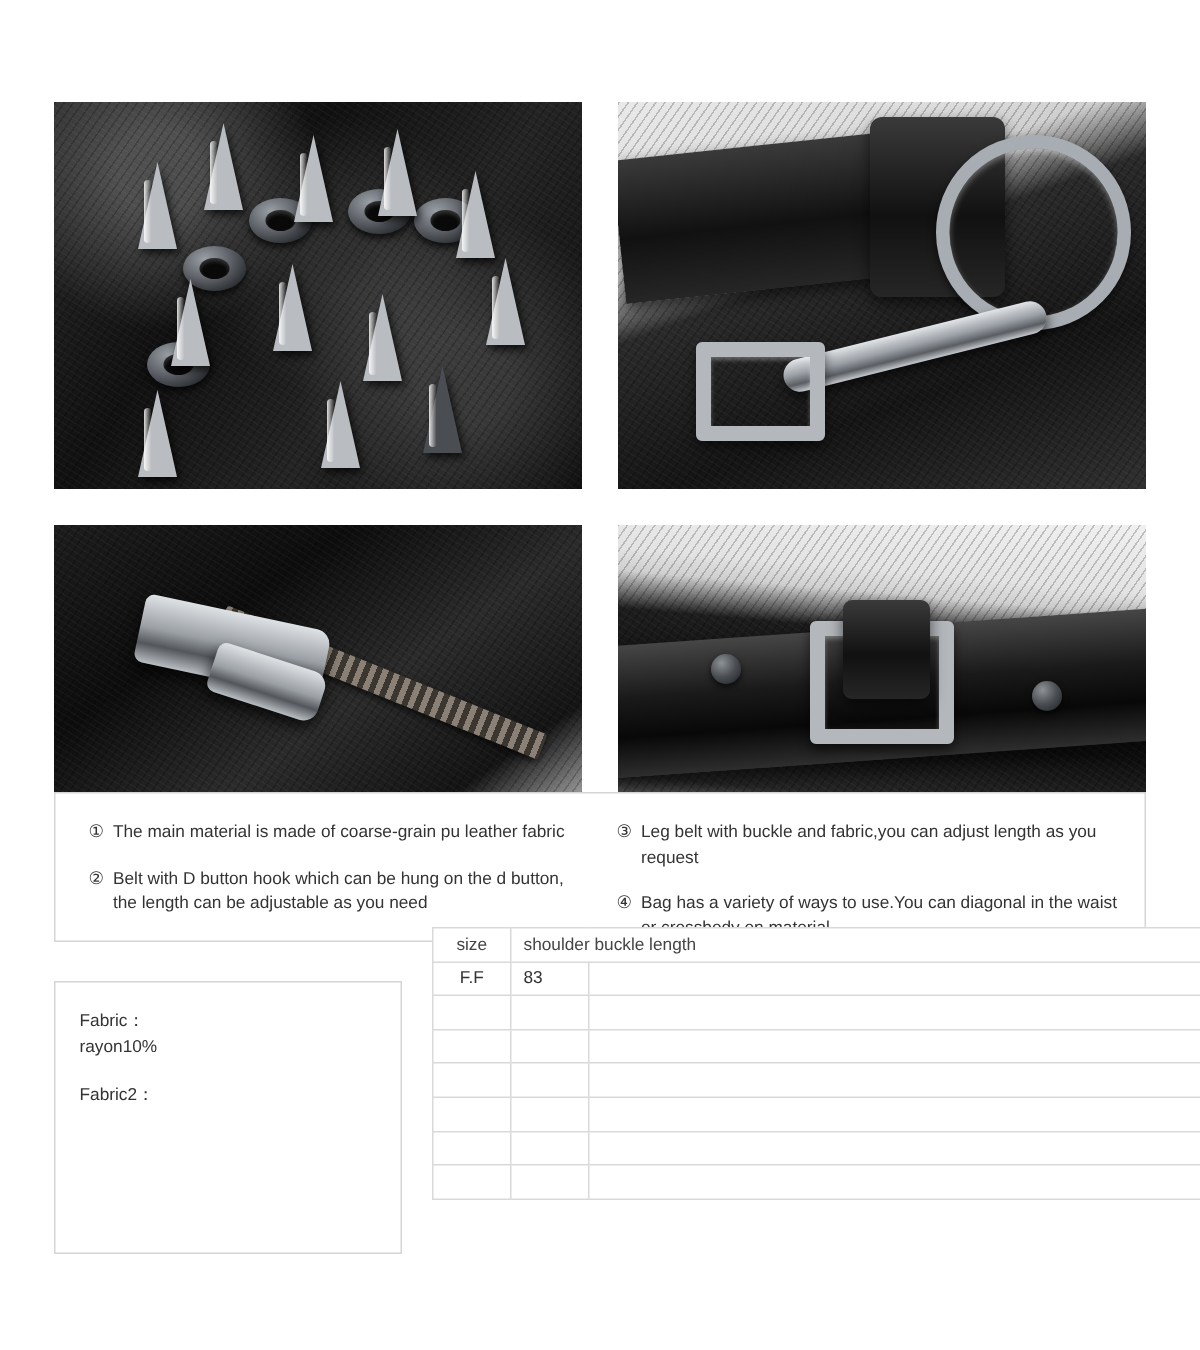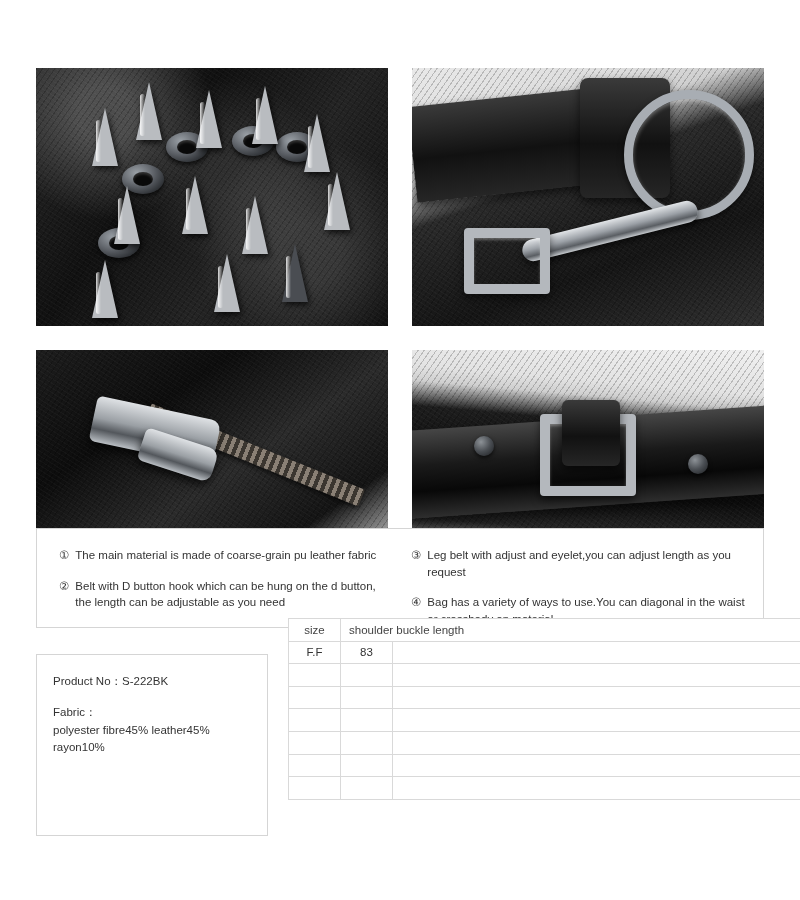--- a/index.html
+++ b/index.html
@@ -210,21 +210,21 @@
     background: #fff;
   }
   .size-table th, .size-table td {
     border: 1px solid #d9d9d9;
     height: 22.6px;
     padding: 0 8px;
     font-weight: normal;
     text-align: left;
   }
   .size-table .c-size { width: 52px; text-align: center; }
-  .size-table .c-val { width: 52px; text-align: center; }
+  .size-table .c-val { width: 52px; text-align: left; }
   .size-table .unit-cell { text-align: right; padding-right: 10px; }
   .size-table thead th { color: #444; }
 </style>
 </head>
 <body>
 
 <div class="page">
 
   <div class="photo-grid">
 
@@ -291,39 +291,36 @@
         <span class="txt">The main material is made of coarse-grain pu leather fabric</span>
       </div>
       <div class="feat">
         <span class="num">②</span>
         <span class="txt">Belt with D button hook which can be hung on the d button, the length can be adjustable as you need</span>
       </div>
     </div>
     <div class="features-col col-right">
       <div class="feat">
         <span class="num">③</span>
-        <span class="txt">Leg belt with adjust and eyelet,you can adjust length as you request</span>
+        <span class="txt">Leg belt with buckle and fabric,you can adjust length as you request</span>
       </div>
       <div class="feat">
         <span class="num">④</span>
         <span class="txt">Bag has a variety of ways to use.You can diagonal in the waist or crossbody on material</span>
       </div>
     </div>
   </div>
 
   <div class="info">
     <div class="block">
-      <div>Product No：S-222BK</div>
+      <div>Fabric：</div>
+      <div>rayon10%</div>
     </div>
     <div class="block">
-      <div>Fabric：</div>
-      <div>polyester fibre45%  leather45%</div>
-      <div>rayon10%</div>
-    </div>
-    <div class="block">
+      <div>Fabric2：</div>
     </div>
   </div>
 
   <table class="size-table">
     <thead>
       <tr>
         <th class="c-size">size</th>
         <th colspan="2">shoulder buckle length</th>
       </tr>
     </thead>

